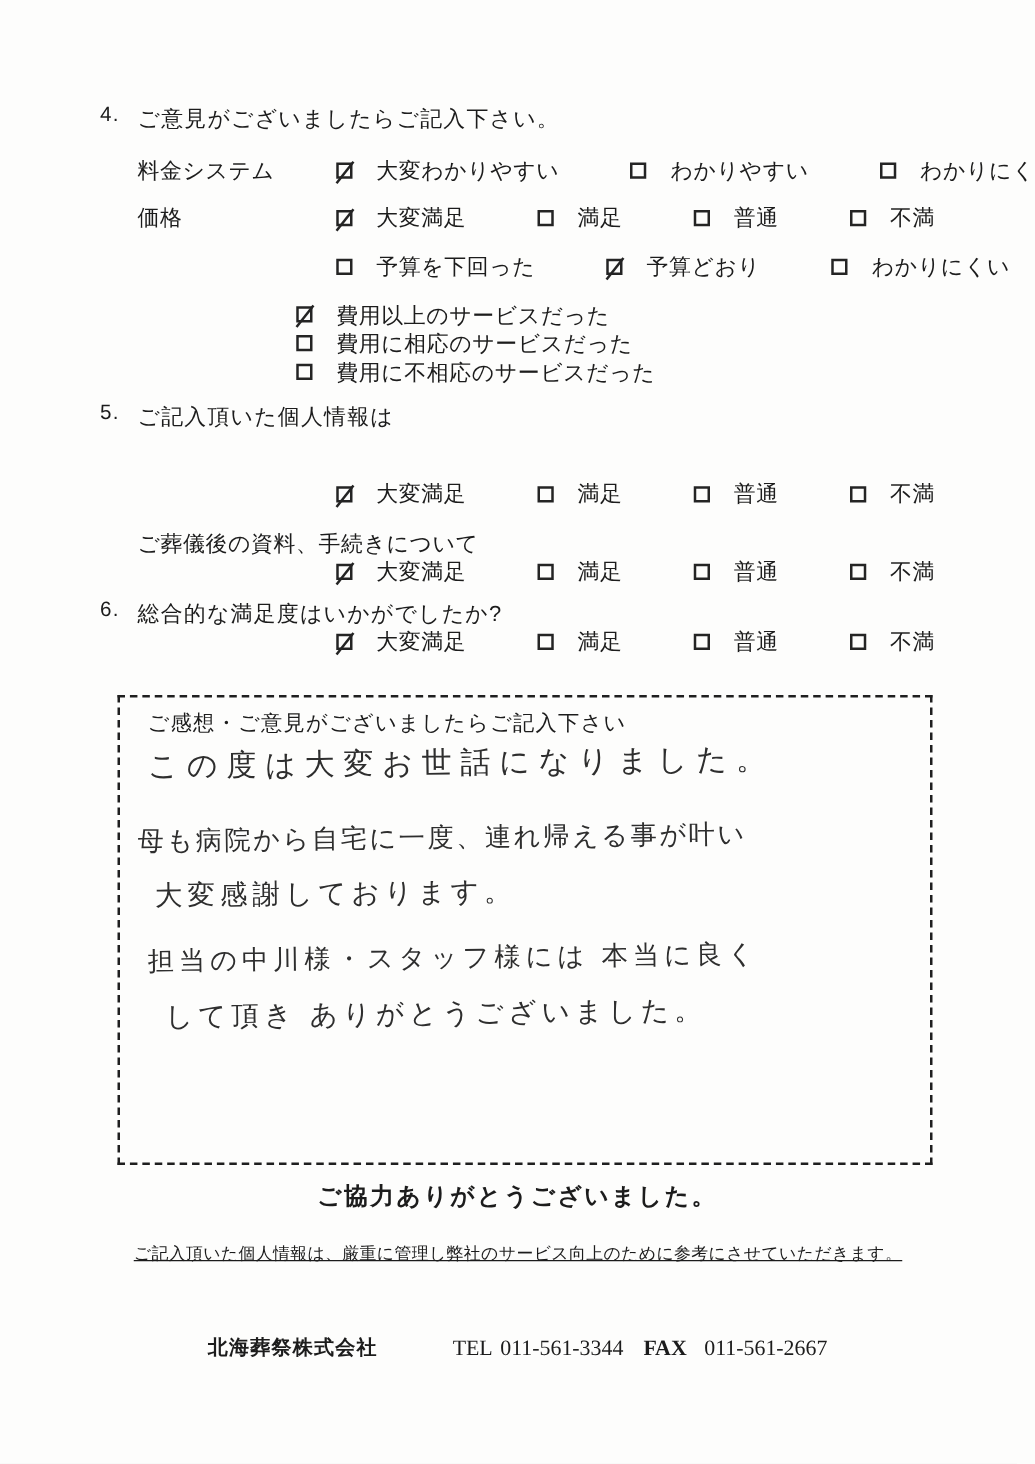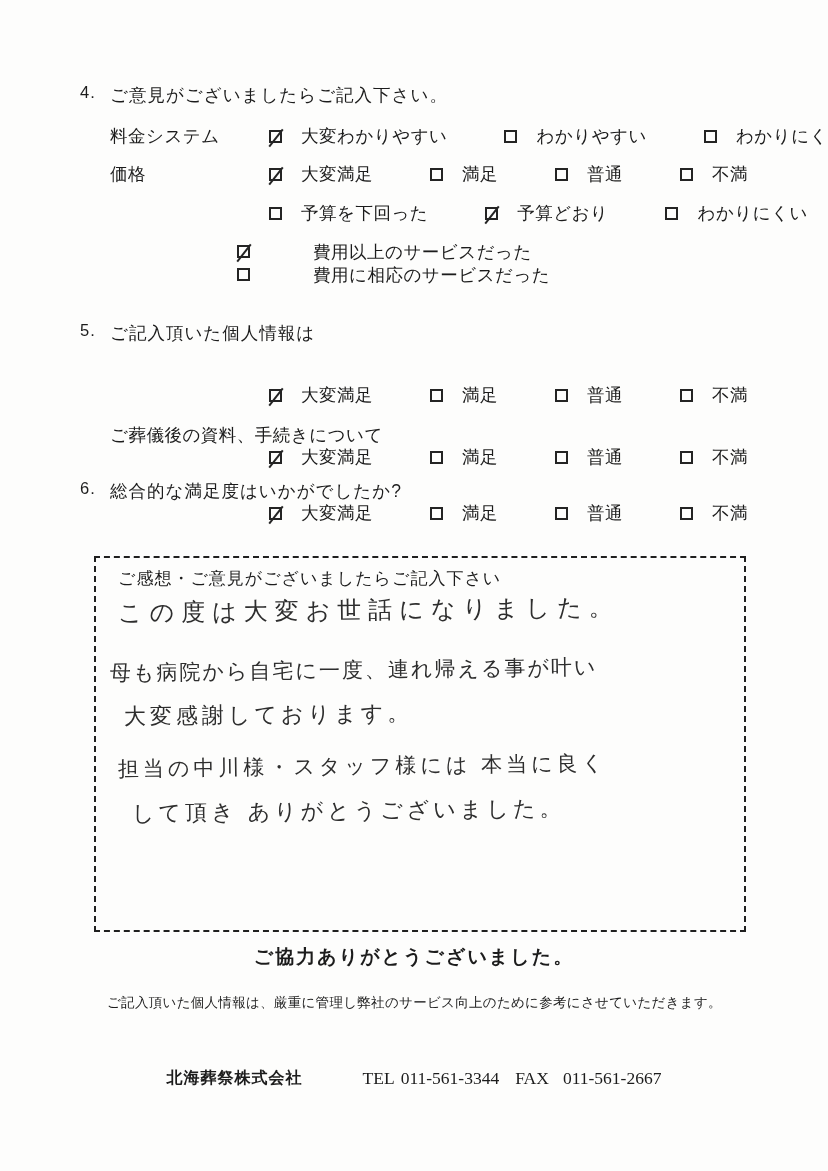--- a/index.html
+++ b/index.html
@@ -16,40 +16,40 @@
   .opt { display:flex; align-items:center; margin-right:25px;margin-left:32px; }
   .cb {
     position:relative; width:13px; height:13px; border:2px solid #242424;
     flex:none; display:inline-block; background:#fdfdfc;
   }
   .cb[data-checked="true"]::after {
     content:''; position:absolute; left:4px; top:-5px; width:2px; height:22px;
     background:#242424; transform:rotate(38deg);
   }
   .opt-label { font-size:17.5px; font-weight:500; letter-spacing:0.5px; margin-left:19px; white-space:nowrap; }
-  .svc-row { display:flex; align-items:center; height:23px;gap:44px; }
+  .svc-row { display:flex; align-items:center; height:23px; }
   .sub-label { font-size:17.5px; font-weight:500; letter-spacing:0.5px; }
   .comment-box {
     border:2px dashed #1f1f1f;
   }
   .box-label { position:absolute; left:22px; top:9px; font-size:17px; font-weight:500; letter-spacing:1px; }
   .hw { position:absolute; color:#2e2e2e; transform:rotate(-0.7deg); white-space:nowrap; }
   .hw1 { left:22px; top:36px;  font-size:24px; letter-spacing:7px; }
   .hw2 { left:14px; top:98px;  font-size:21px; letter-spacing:2px; }
   .hw3 { left:28px; top:142px; font-size:22px; letter-spacing:4px; }
   .hw4 { left:22px; top:194px; font-size:21px; letter-spacing:4px; }
   .hw5 { left:36px; top:238px; font-size:22px; letter-spacing:4px; }
   .thanks { width:100%; text-align:center; font-size:19px; font-weight:bold; letter-spacing:2px; }
   .privacy { width:660px; font-size:13.5px; font-weight:500; line-height:23.5px; letter-spacing:0.3px; }
   .privacy .indent { text-indent:13px; }
   .footer-line { width:100%; text-align:center; display:flex; justify-content:center; align-items:flex-end; }
   .company { font-size:16px; font-weight:bold; letter-spacing:1px; margin-right:20px; }
   .tel-group, .fax-group { font-family:"Liberation Serif", serif; font-size:17.5px; }
   .tel-group { margin-right:16px; }
-  .fax-label { font-weight:normal; margin-right:14px; }
+  .fax-label { font-weight:bold; margin-right:14px; }
   .tel-label { margin-right:6px;margin-left:40px; }
 </style>
 </head>
 <body>
 
 <div class="page">
 
   <div class="abs q-heading" style="left:80px; top:83px;">
     <span class="q-num">4.</span>
     <span>ご意見がございましたらご記入下さい。</span>
@@ -108,20 +108,24 @@
   </div>
 
   <div class="abs" style="left:237px; top:240px;">
     <div class="svc-row">
       <span class="cb" data-checked="true"></span>
       <span class="opt-label">費用以上のサービスだった</span>
     </div>
     <div class="svc-row">
       <span class="cb" data-checked="false"></span>
       <span class="opt-label">費用に相応のサービスだった</span>
+    </div>
+    <div class="svc-row">
+      <span class="cb" data-checked="false"></span>
+      <span class="opt-label">費用に不相応のサービスだった</span>
     </div>
   </div>
 
   <div class="abs q-heading" style="left:80px; top:321px;">
     <span class="q-num">5.</span>
     <span>ご記入頂いた個人情報は</span>
   </div>
 
   <div class="abs opt-row" style="left:237px; top:383px;">
     <span class="opt">
@@ -189,21 +193,21 @@
 
   <div class="abs comment-box" style="left:94px; top:556px; width:652px; height:376px;">
     <div class="box-label">ご感想・ご意見がございましたらご記入下さい</div>
     <div class="hw hw1">この度は大変お世話になりました。</div>
     <div class="hw hw2">母も病院から自宅に一度、連れ帰える事が叶い</div>
     <div class="hw hw3">大変感謝しております。</div>
     <div class="hw hw4">担当の中川様・スタッフ様には 本当に良く</div>
     <div class="hw hw5">して頂き ありがとうございました。</div>
   </div>
 
-  <div class="abs privacy" style="left:94px; top:991px;">
+  <div class="abs privacy" style="left:94px; top:991px;text-decoration:underline;">
     <div class="indent">ご記入頂いた個人情報は、厳重に管理し弊社のサービス向上のために参考にさせていただきます。</div>
   </div>
 
   <div class="abs footer-line" style="left:0; top:1068px;">
     <span class="company">北海葬祭株式会社</span>
     <span class="tel-group">
       <span class="tel-label">TEL</span><span>011-561-3344</span>
     </span>
     <span class="fax-group">
       <span class="fax-label">FAX</span><span>011-561-2667</span>

